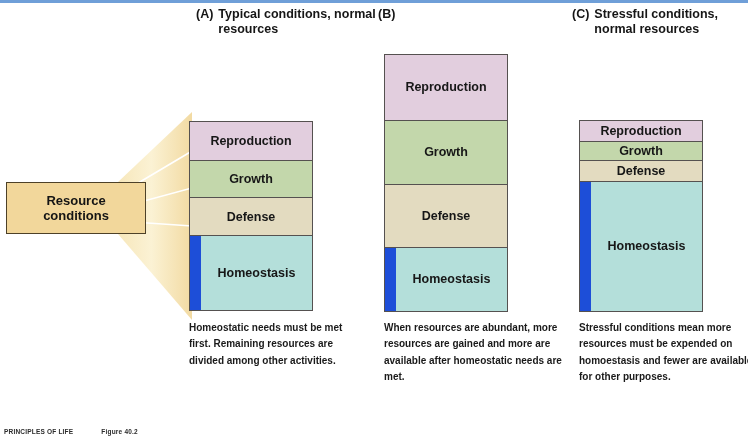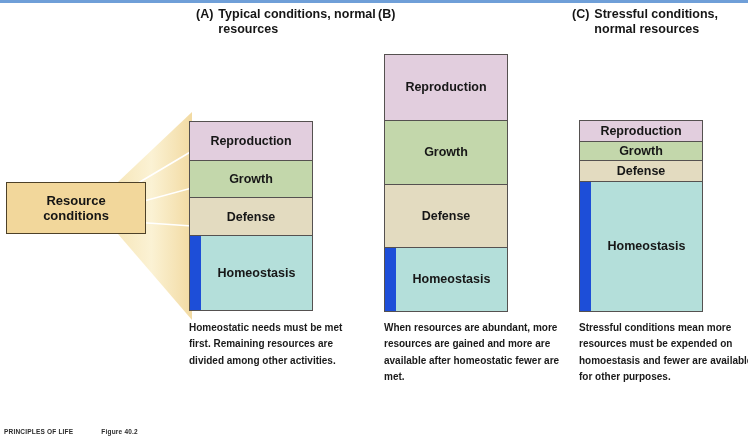--- a/index.html
+++ b/index.html
@@ -193,19 +193,19 @@
     </div>
     <div class="seg" style="flex: 0.105 0 0px; background: rgb(227, 219, 192);">
       <span>Defense</span>
     </div>
     <div class="seg" style="flex: 0.69 0 0px; background: rgb(180, 223, 218);">
       <span>Homeostasis</span>
     </div>
   </div>
 
 <div class="caption" id="caption-a">Homeostatic needs must be met first. Remaining resources are divided among other activities.</div>
-<div class="caption" id="caption-b">When resources are abundant, more resources are gained and more are available after homeostatic fewer are met.</div>
+<div class="caption" id="caption-b">When resources are abundant, more resources are gained and more are available after homeostatic needs are met.</div>
 <div class="caption" id="caption-c">Stressful conditions mean more resources must be expended on homoestasis and fewer are available for other purposes.</div>
 
 <div id="footer">
   <span>PRINCIPLES OF LIFE</span>
   <span class="fig">Figure 40.2</span>
 </div>
 
 </body></html>

